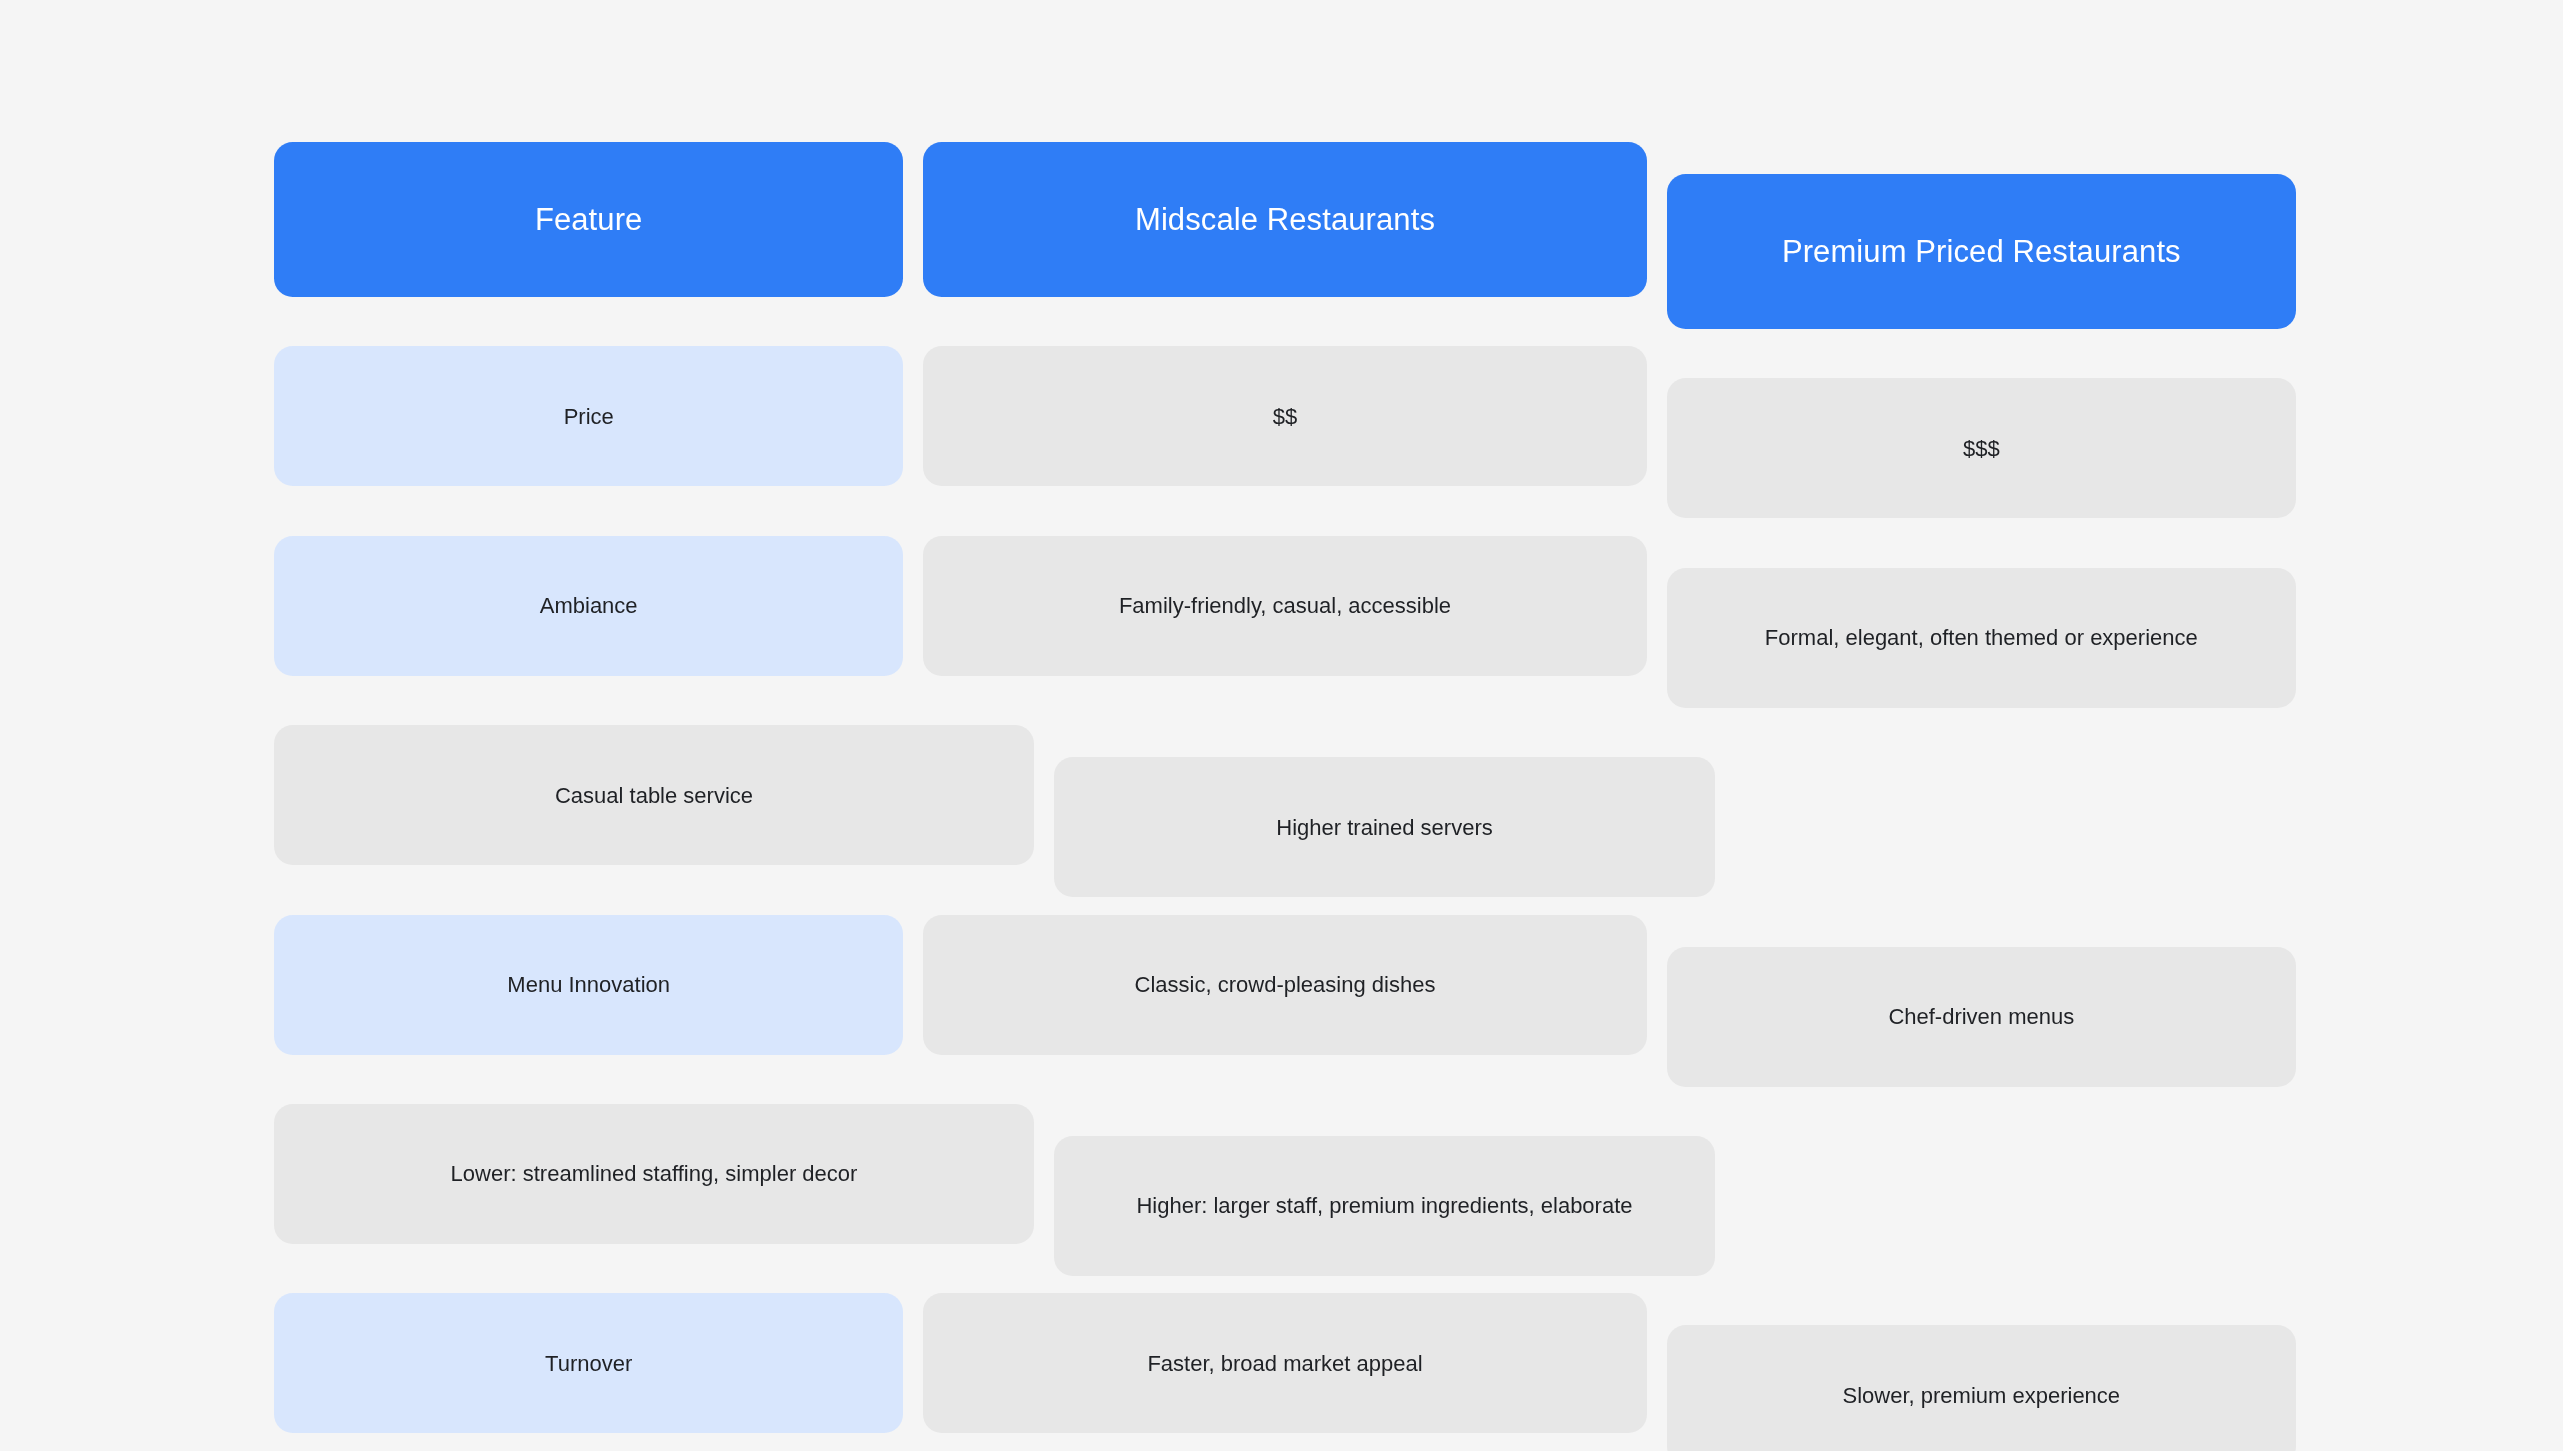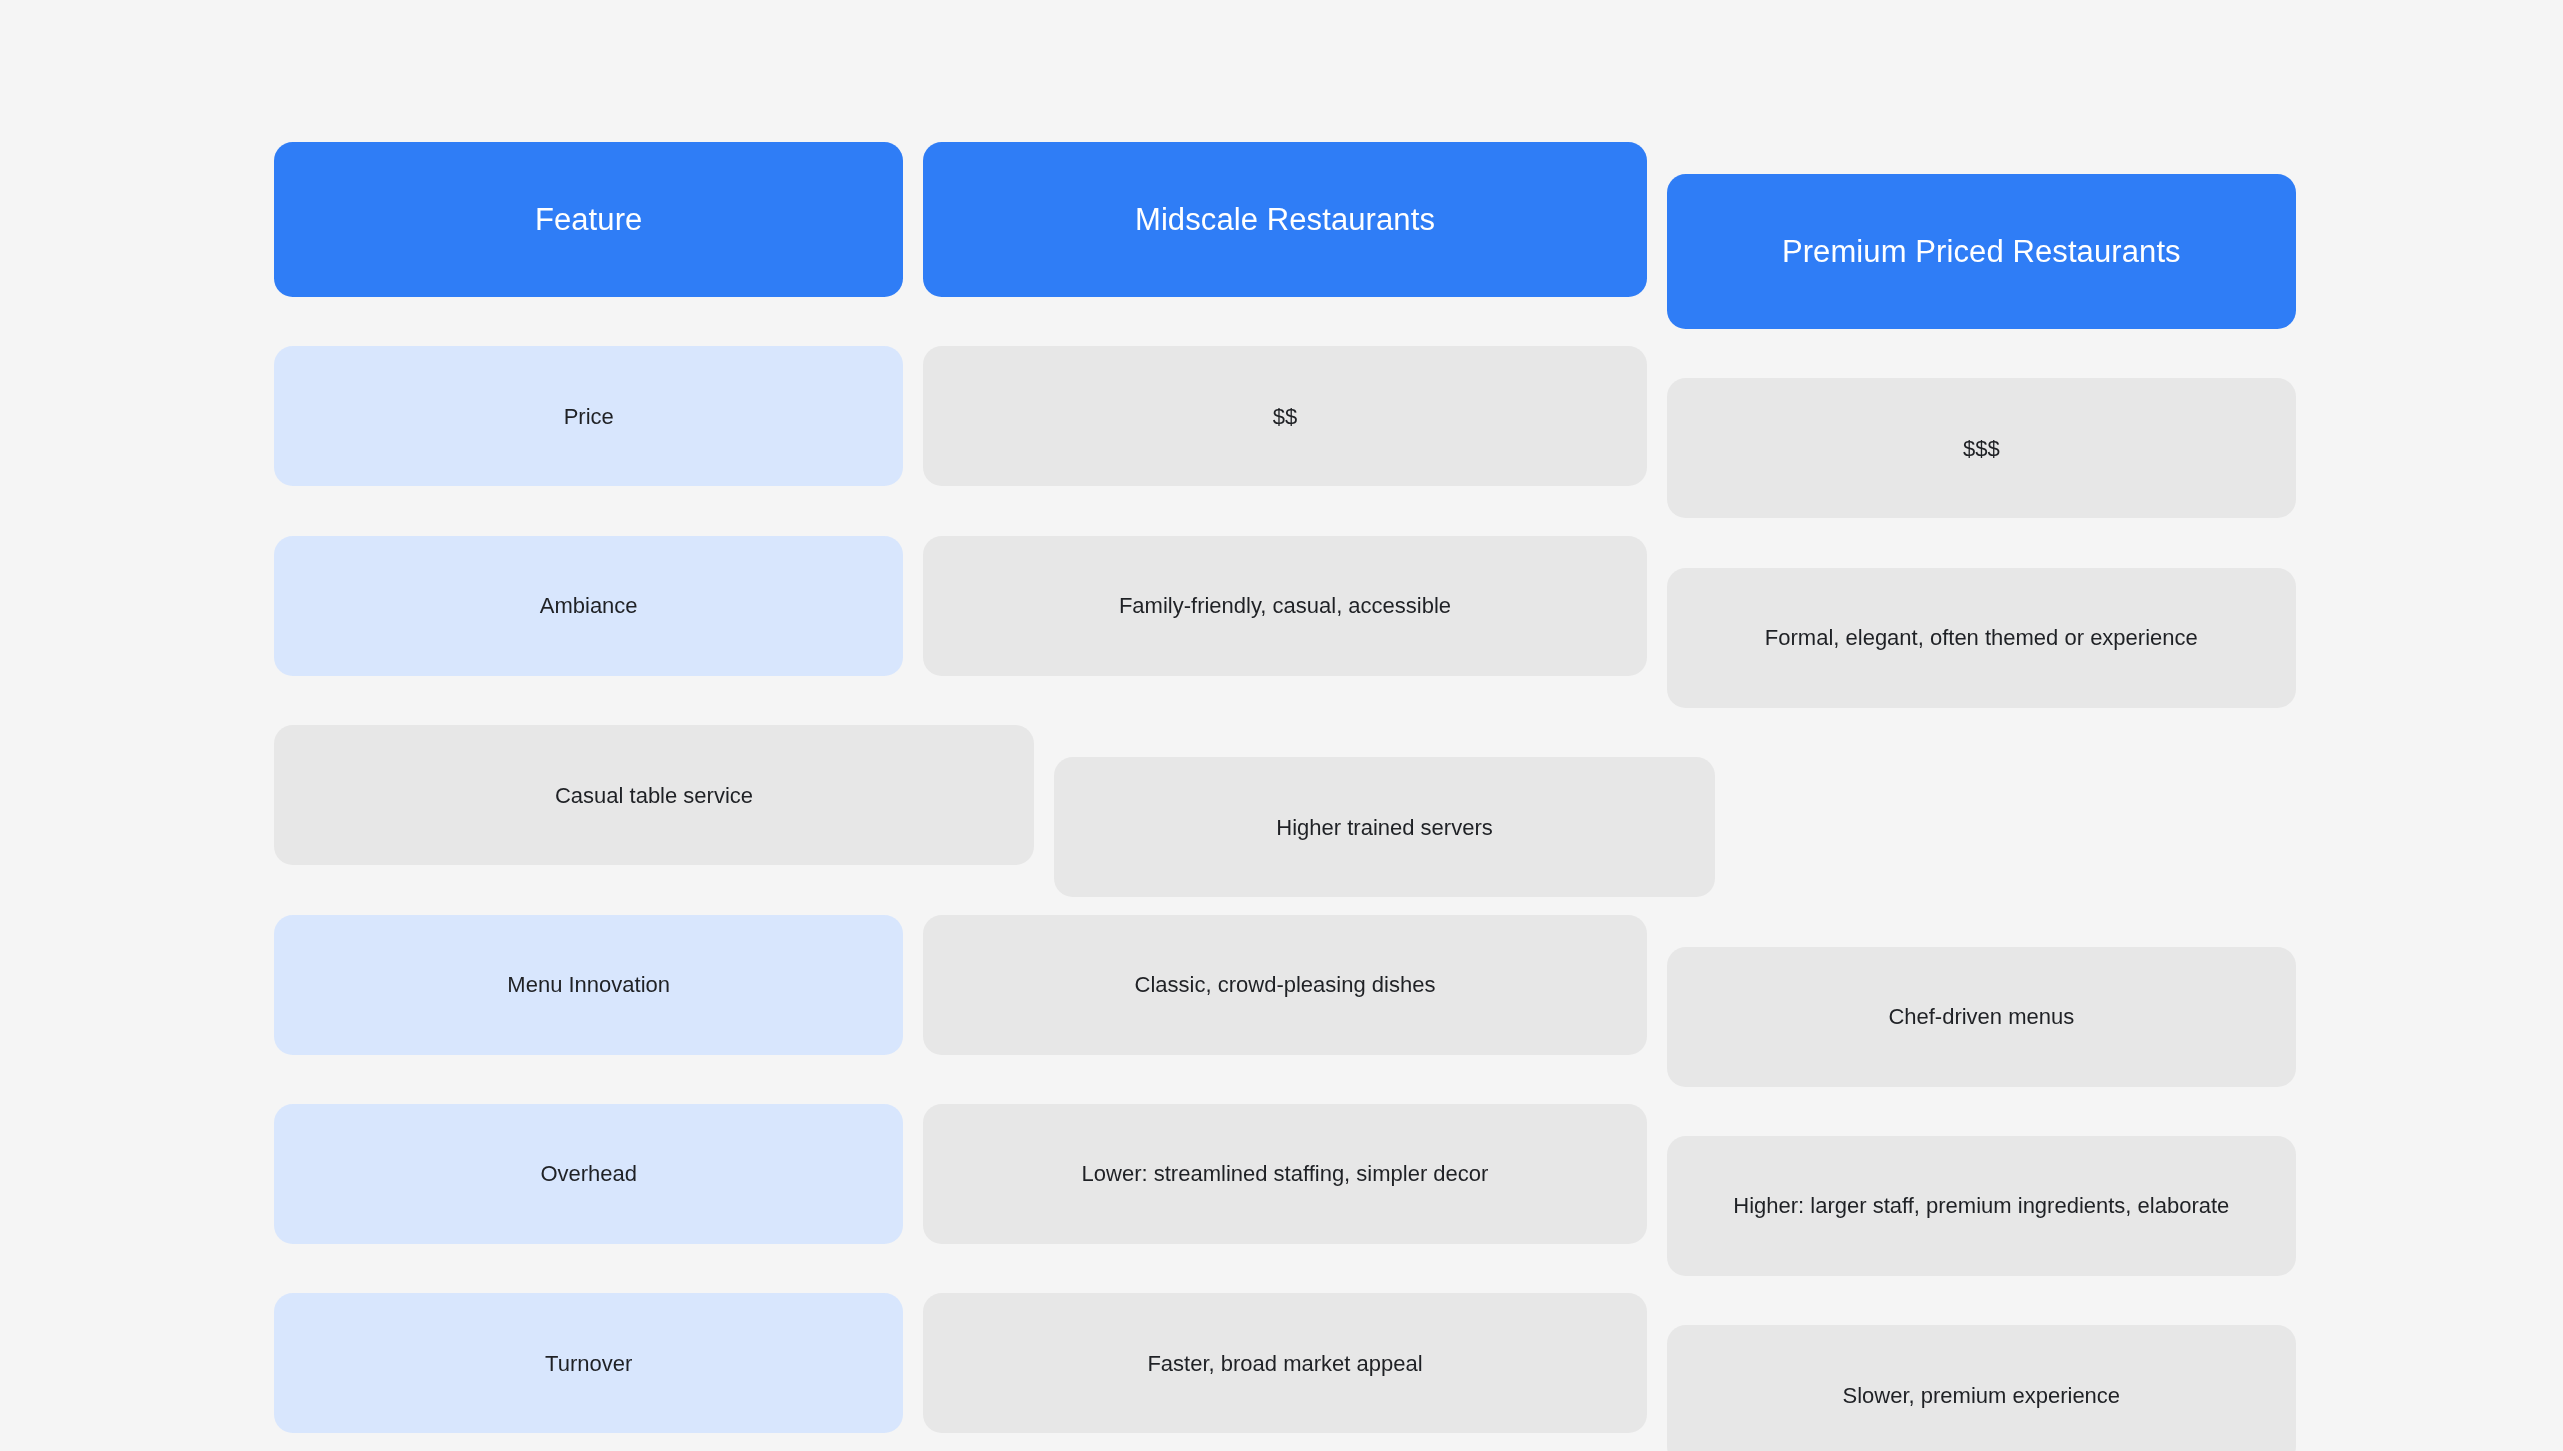--- a/index.html
+++ b/index.html
@@ -135,23 +135,20 @@
       </div>
       <div class="cell col-mid value">
         <span>Classic, crowd-pleasing dishes</span>
       </div>
       <div class="cell col-prem value">
         <span>Chef-driven menus</span>
       </div>
     </div>
 
     <div class="row row-body">
-      <div class="cell col-feature label">
-        <span>Overhead</span>
-      </div>
       <div class="cell col-mid value">
         <span>Lower: streamlined staffing, simpler decor</span>
       </div>
       <div class="cell col-prem value">
         <span>Higher: larger staff, premium ingredients, elaborate</span>
       </div>
     </div>
 
     <div class="row row-body">
       <div class="cell col-feature label">

